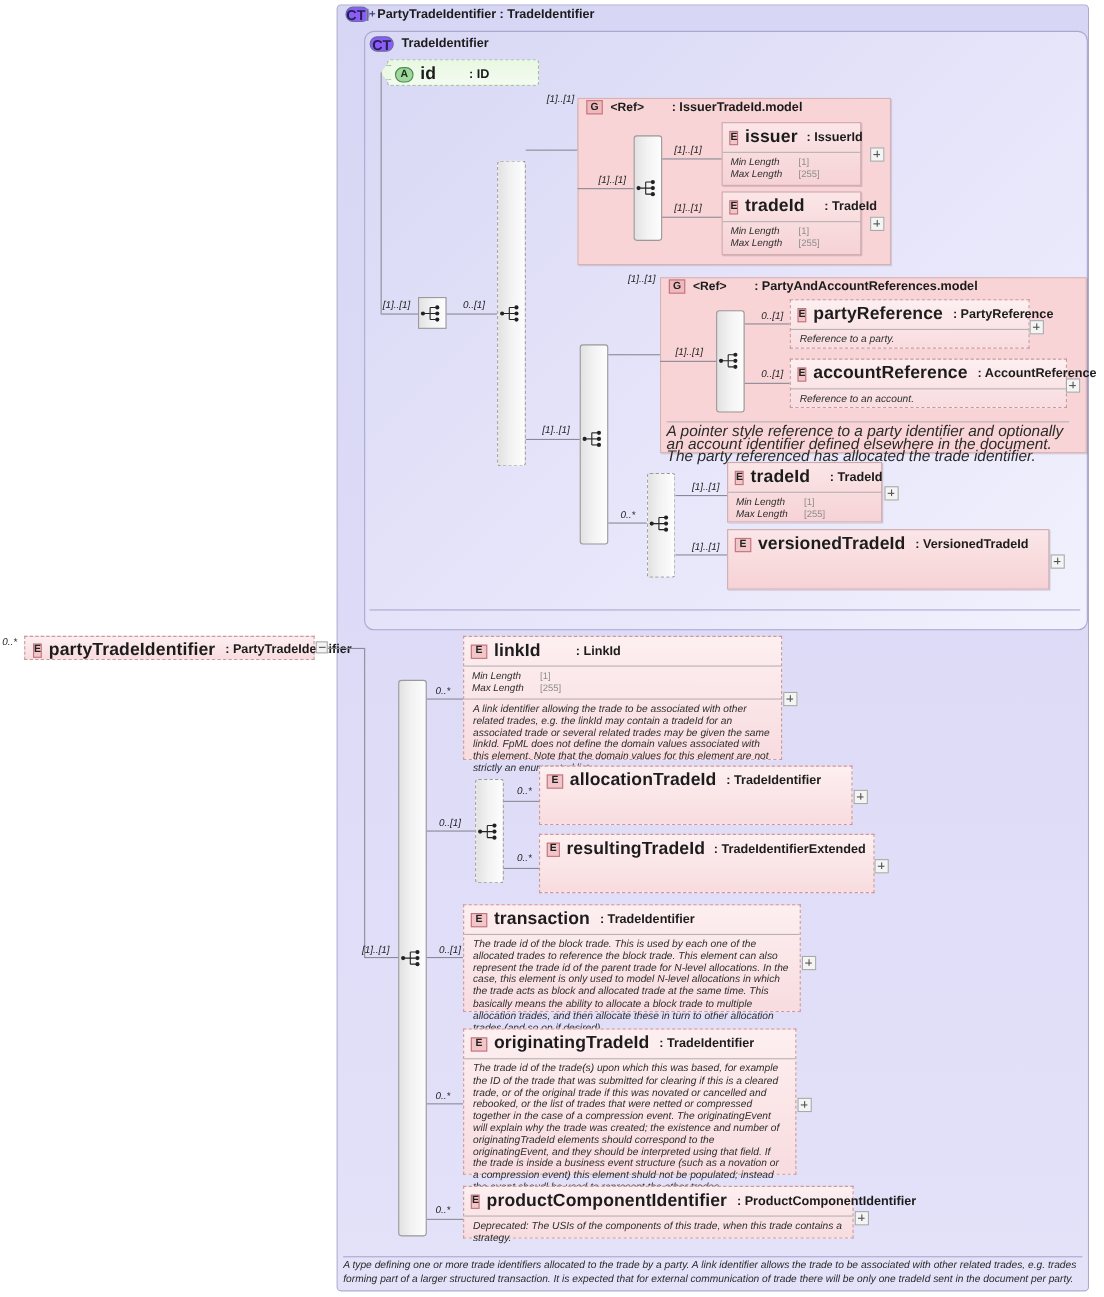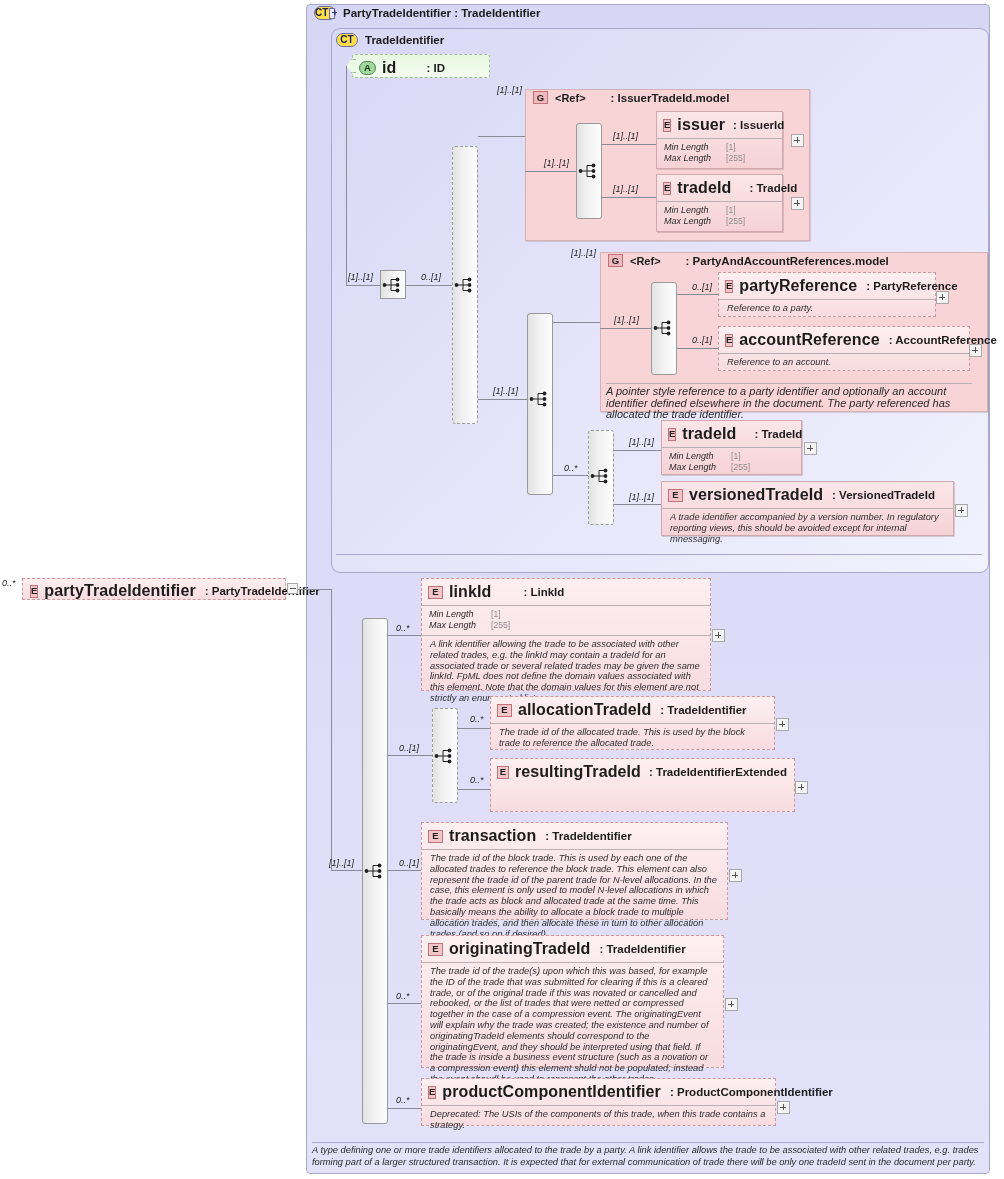--- a/index.html
+++ b/index.html
@@ -25,21 +25,21 @@
   .card .doc{padding:3px 8px 4px 8px;border-top:1px solid #b9b0b4;font-size:9.3px;
              font-style:italic;line-height:10.8px;color:#2e2e2e;}
 
   
   .bdg{display:inline-flex;align-items:center;justify-content:center;
        width:15px;height:13px;font-size:9.5px;font-weight:bold;line-height:1;
        border:1px solid #c0737c;background:#f2c6c9;color:#222;box-sizing:border-box;}
   .bdg.g{background:#f0b9bd;}
   .bdg.a{width:17px;height:14px;border-radius:7px;border:1px solid #4e8a4e;background:#9fd79f;color:#14320f;}
   .bdg.ct{width:22px;height:14px;border-radius:7px;border:1px solid #6a6aa8;
-          background:#fde047;color:#22224e;font-size:10px;}
+          background:#8b5cf6;color:#22224e;font-size:13px;}
 
   
   .el-solid{background:linear-gradient(180deg,#fbe6e7 0%,#f6d2d5 100%);
             border:1px solid #cfa9ae;box-shadow:1px 1px 0 rgba(120,100,105,.25);}
   
   .el-dash{background:linear-gradient(180deg,#fdeff0 0%,#f8dcdf 100%);
            border:1px dashed #cb9aa0;}
   
   .grp{background:#f8d4d6;border:1px solid #d7b2b5;box-shadow:1px 1px 0 rgba(120,100,105,.22);}
 
@@ -274,21 +274,21 @@
     <div class="hdr">
       <span class="bdg">E</span>
       <span class="nm">accountReference</span>
       <span class="ty" style="margin-left:3px;">: AccountReference</span>
     </div>
     <div class="doc">Reference to an account.</div>
   </div>
   <div class="plus" style="left:969px;top:344px;"></div>
 
   <div class="abs" style="left:606px;top:383px;width:366px;height:1px;background:#b9b0b4;"></div>
-  <div class="abs" style="left:606px;top:386px;width:366px;font-size:11px;font-style:italic;line-height:11.5px;color:#2a2a2a;">A pointer style reference to a party identifier and optionally an account identifier defined elsewhere in the document. The party referenced has allocated the trade identifier.</div>
+  <div class="abs" style="left:606px;top:386px;width:366px;font-size:14px;font-style:italic;line-height:11.5px;color:#2a2a2a;">A pointer style reference to a party identifier and optionally an account identifier defined elsewhere in the document. The party referenced has allocated the trade identifier.</div>
 
   <div class="ln h" style="left:553px;top:475px;width:35px;"></div>
   <div class="occ" style="left:564px;top:463px;">0..*</div>
 
   <div class="seqbox dash abs" style="left:588px;top:430px;width:26px;height:95px;"></div>
   <svg class="seqicon" style="left:590px;top:466px;" viewBox="0 0 22 20">
     <circle cx="2.5" cy="10" r="1.9" fill="#222"></circle>
     <line x1="4" y1="10" x2="9" y2="10" stroke="#222" stroke-width="1"></line>
     <line x1="9" y1="4.5" x2="9" y2="15.5" stroke="#222" stroke-width="1"></line>
     <line x1="9" y1="4.5" x2="14" y2="4.5" stroke="#222" stroke-width="1"></line>
@@ -321,21 +321,20 @@
   <div class="plus" style="left:804px;top:442px;"></div>
 
   <div class="ln h" style="left:614px;top:504px;width:47px;"></div>
   <div class="occ" style="left:629px;top:492px;">[1]..[1]</div>
   <div class="card el-solid" style="left:661px;top:481px;width:293px;height:55px;">
     <div class="hdr">
       <span class="bdg">E</span>
       <span class="nm">versionedTradeId</span>
       <span class="ty" style="margin-left:3px;">: VersionedTradeId</span>
     </div>
-    <div class="doc">A trade identifier accompanied by a version number. In regulatory reporting views, this should be avoided except for internal mnessaging.</div>
   </div>
   <div class="plus" style="left:955px;top:504px;"></div>
 
   <div class="abs" style="left:336px;top:554px;width:646px;height:1px;background:#a9a8cf;"></div>
 
   <div class="occ" style="left:2px;top:578px;">0..*</div>
   <div class="card el-dash" style="left:22px;top:578px;width:264px;height:22px;">
     <div class="hdr" style="padding:3px 7px;">
       <span class="bdg">E</span>
       <span class="nm">partyTradeIdentifier</span>
@@ -402,21 +401,20 @@
   </svg>
 
   <div class="ln h" style="left:458px;top:728px;width:32px;"></div>
   <div class="occ" style="left:470px;top:714px;">0..*</div>
   <div class="card el-dash" style="left:490px;top:696px;width:285px;height:54px;">
     <div class="hdr">
       <span class="bdg">E</span>
       <span class="nm">allocationTradeId</span>
       <span class="ty" style="margin-left:3px;">: TradeIdentifier</span>
     </div>
-    <div class="doc">The trade id of the allocated trade. This is used by the block trade to reference the allocated trade.</div>
   </div>
   <div class="plus" style="left:776px;top:718px;"></div>
 
   <div class="ln h" style="left:458px;top:789px;width:32px;"></div>
   <div class="occ" style="left:470px;top:775px;">0..*</div>
   <div class="card el-dash" style="left:490px;top:758px;width:305px;height:54px;">
     <div class="hdr">
       <span class="bdg">E</span>
       <span class="nm">resultingTradeId</span>
       <span class="ty" style="margin-left:2px;">: TradeIdentifierExtended</span>

